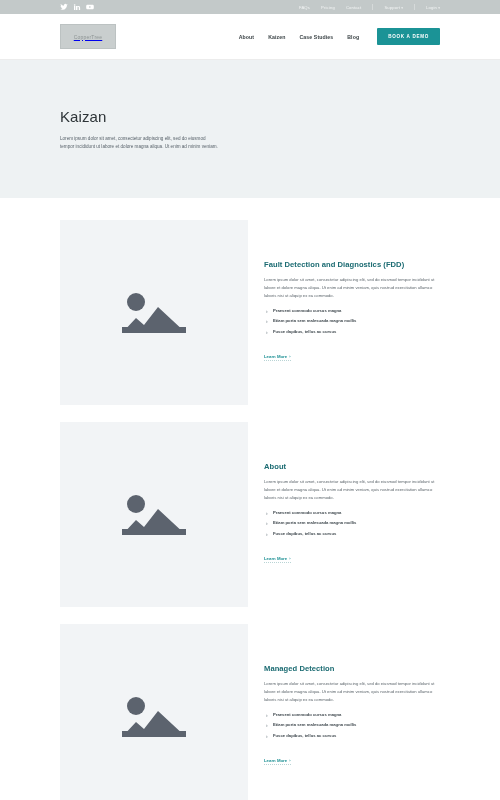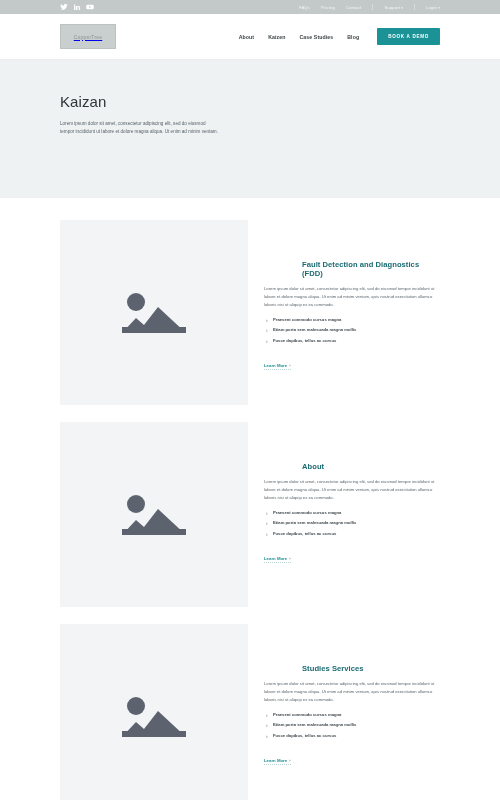--- a/index.html
+++ b/index.html
@@ -95,21 +95,21 @@
     border: none;
     border-radius: 1px;
     font-family: "Liberation Sans", sans-serif;
     cursor: pointer;
     margin-left: 4px;
   }
 
   
   .hero {
     background: #eef2f3;
-    padding: 33px 60px 42px 60px;
+    padding: 48px 60px 42px 60px;
     height: 138px;
   }
   .hero h1 {
     font-size: 15px;
     font-weight: normal;
     color: #2e3538;
     letter-spacing: .1px;
     margin-bottom: 10px;
   }
   .hero p {
@@ -140,21 +140,20 @@
     flex: 1;
     padding-left: 16px;
     padding-top: 40px;
   }
   .copy h2 {
     font-size: 7.6px;
     color: #1b6b72;
     font-weight: bold;
     letter-spacing: .05px;
     margin-bottom: 7px;
-    margin-left: 38px;
   }
   .copy .body {
     font-size: 4.2px;
     line-height: 1.95;
     color: #5d666c;
     margin-bottom: 7px;
   }
   .bullets { list-style: none; margin-bottom: 8px; }
   .bullets li {
     font-size: 4.2px;
@@ -281,21 +280,21 @@
 
   <article class="section">
     <div class="media">
       <svg class="placeholder-icon" width="68" height="52" viewBox="0 0 68 52">
         <circle cx="16" cy="15" r="9" fill="#5c636e"></circle>
         <path d="M2 46 L16 31 L24 38 L38 20 L66 46 Z" fill="#5c636e"></path>
         <rect x="2" y="40" width="64" height="6" fill="#5c636e"></rect>
       </svg>
     </div>
     <div class="copy">
-      <h2>Studies Services</h2>
+      <h2>Managed Detection</h2>
       <p class="body">Lorem ipsum dolor sit amet, consectetur adipiscing elit, sed do eiusmod tempor incididunt ut labore et dolore magna aliqua. Ut enim ad minim veniam, quis nostrud exercitation ullamco laboris nisi ut aliquip ex ea commodo.</p>
       <ul class="bullets">
         <li>Praesent commodo cursus magna</li>
         <li>Etiam porta sem malesuada magna mollis</li>
         <li>Fusce dapibus, tellus ac cursus</li>
       </ul>
       <a href="#" class="learn">
         <span>Learn More</span><span class="chev">›</span>
       </a>
     </div>

